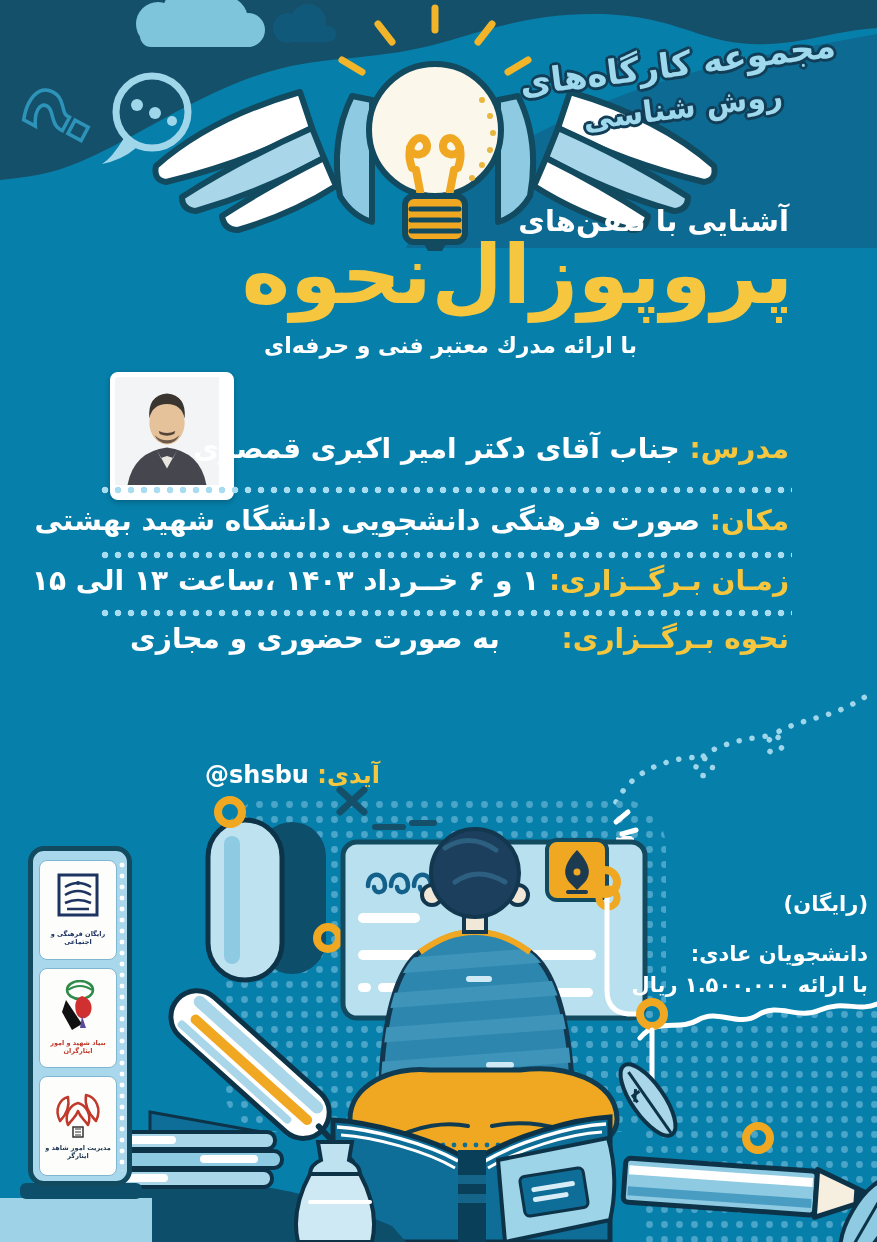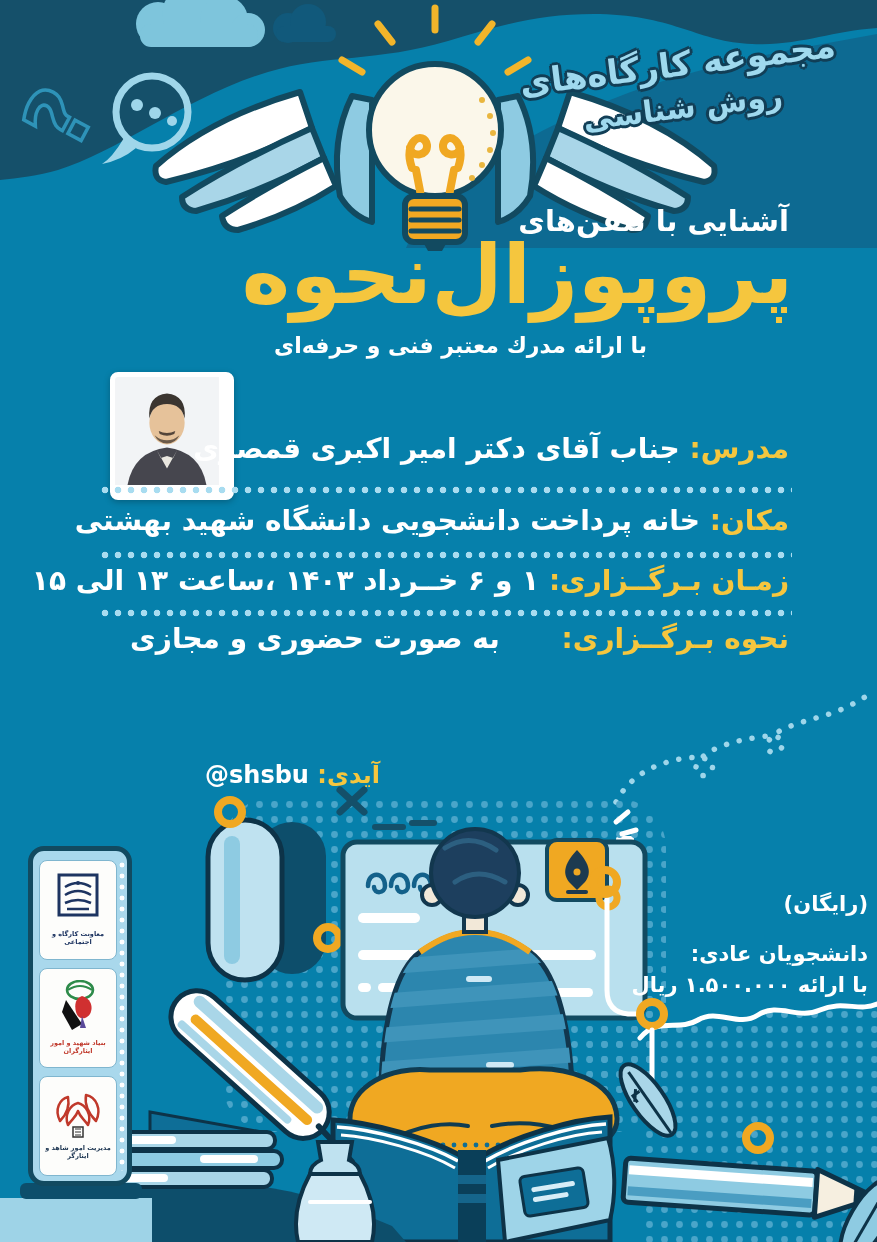--- a/index.html
+++ b/index.html
@@ -24,21 +24,21 @@
                  2px 2px 0 #123f57,0 3px 0 #123f57,0 -3px 0 #123f57,
                  3px 0 0 #123f57,-3px 0 0 #123f57;
     z-index:5;
   }
   .badge .b1{font-size:34px;line-height:1.35;}
   .badge .b2{font-size:30px;line-height:1.3;}
   
   .pre-title{top:204px; right:88px; color:#fff; font-size:29px; font-weight:bold; direction:rtl; z-index:6;}
   .main-title{top:230px; right:84px; color:var(--accent-yellow); font-size:82px; font-weight:bold;
               direction:rtl; line-height:1.1; margin:0; z-index:6;}
-  .sub-title{top:333px; right:230px; color:#fff; font-size:22px; font-weight:bold; direction:rtl; z-index:6;}
+  .sub-title{top:333px; right:240px; color:#fff; font-size:22px; font-weight:bold; direction:rtl; z-index:6;}
   
   .photo{
     top:372px; left:110px; width:114px; height:118px; background:#fff;
     border:5px solid #fff; border-radius:8px; box-shadow:0 2px 6px rgba(0,0,0,.25);
     overflow:hidden; z-index:6;
   }
   
   .row{right:88px; direction:rtl; white-space:nowrap; font-weight:bold; font-size:28px; z-index:6;}
   .row .lbl{color:var(--accent-yellow);}
   .row .val{color:#fff;}
@@ -189,21 +189,21 @@
     </svg>
   </div>
 
   <div class="abs row row-1">
     <span class="lbl">مدرس:</span>
     <span class="val">جناب آقای دکتر امیر اکبری قمصری</span>
   </div>
   <div class="abs dots-sep sep-1"></div>
   <div class="abs row row-2">
     <span class="lbl">مکان:</span>
-    <span class="val">خانه پرداخت دانشجویی دانشگاه شهید بهشتی</span>
+    <span class="val">صورت فرهنگی دانشجویی دانشگاه شهید بهشتی</span>
   </div>
   <div class="abs dots-sep sep-2"></div>
   <div class="abs row row-3">
     <span class="lbl">زمـان بـرگــزاری:</span>
     <span class="val">۱ و ۶ خــرداد ۱۴۰۳ ،ساعت ۱۳ الی ۱۵</span>
   </div>
   <div class="abs dots-sep sep-3"></div>
   <div class="abs row row-4">
     <span class="lbl">نحوه بـرگــزاری:</span>
     <span class="val">به صورت حضوری و مجازی</span>
@@ -406,21 +406,21 @@
       <svg width="50" height="56" viewBox="0 0 50 56">
         <rect x="6" y="2" width="38" height="40" fill="none" stroke="#1d3461" stroke-width="3"></rect>
         <g stroke="#1d3461" stroke-width="2.5" fill="none">
           <path d="M12,14 Q25,6 38,14"></path>
           <path d="M12,22 Q25,14 38,22"></path>
           <path d="M12,30 Q25,24 38,30"></path>
           <path d="M14,36 h22"></path>
         </g>
         <circle cx="25" cy="10" r="2" fill="#1d3461"></circle>
       </svg>
-      <div class="cap">معاونت کارگاه و اجتماعی</div>
+      <div class="cap">رایگان فرهنگی و اجتماعی</div>
     </div>
     <div class="logo-card card-2">
       <svg width="52" height="58" viewBox="0 0 52 58">
         <ellipse cx="28" cy="10" rx="13" ry="9" fill="none" stroke="#2e8b4a" stroke-width="2.5"></ellipse>
         <path d="M16,10 Q28,2 40,10" stroke="#2e8b4a" stroke-width="2" fill="none"></path>
         <path d="M14,20 L30,44 L20,50 L10,32 Z" fill="#111111"></path>
         <path d="M30,16 C38,18 42,26 38,34 C34,40 26,40 24,32 C22,24 24,18 30,16 Z" fill="#d03030"></path>
         <path d="M30,36 L34,48 L28,48 Z" fill="#5a4a9a"></path>
       </svg>
       <div class="cap">بنیاد شهید و امور ایثارگران</div>

